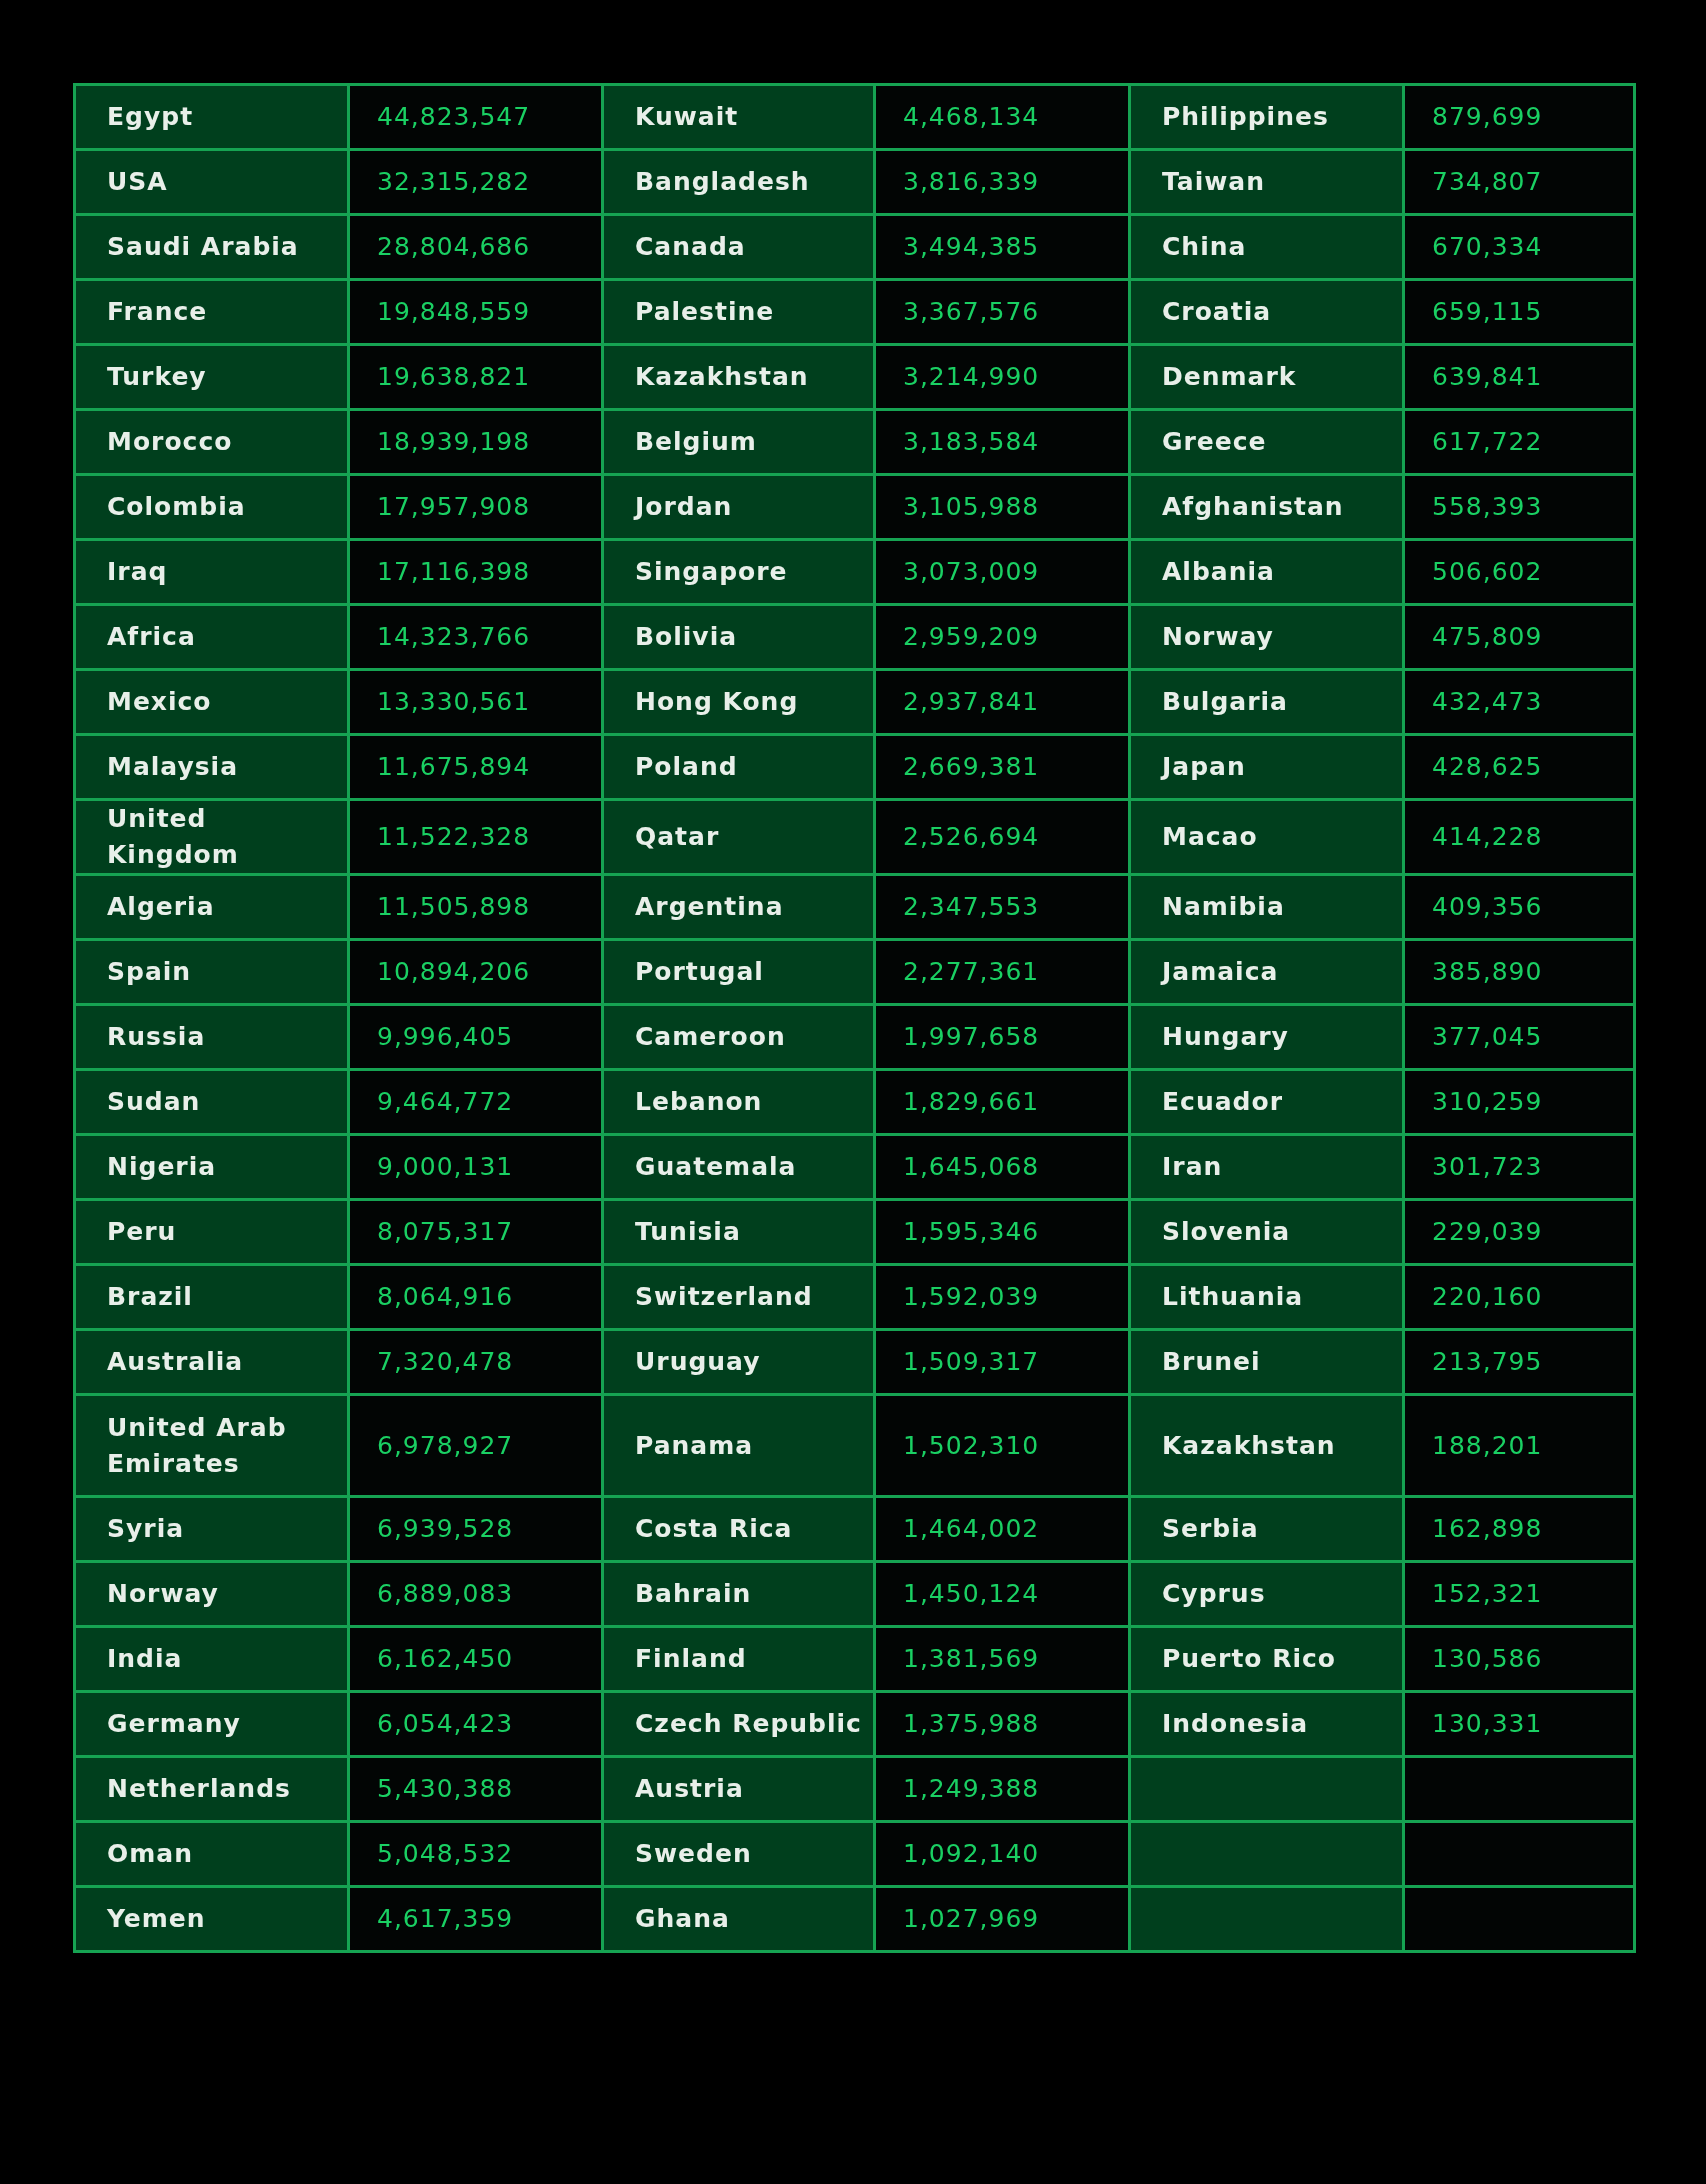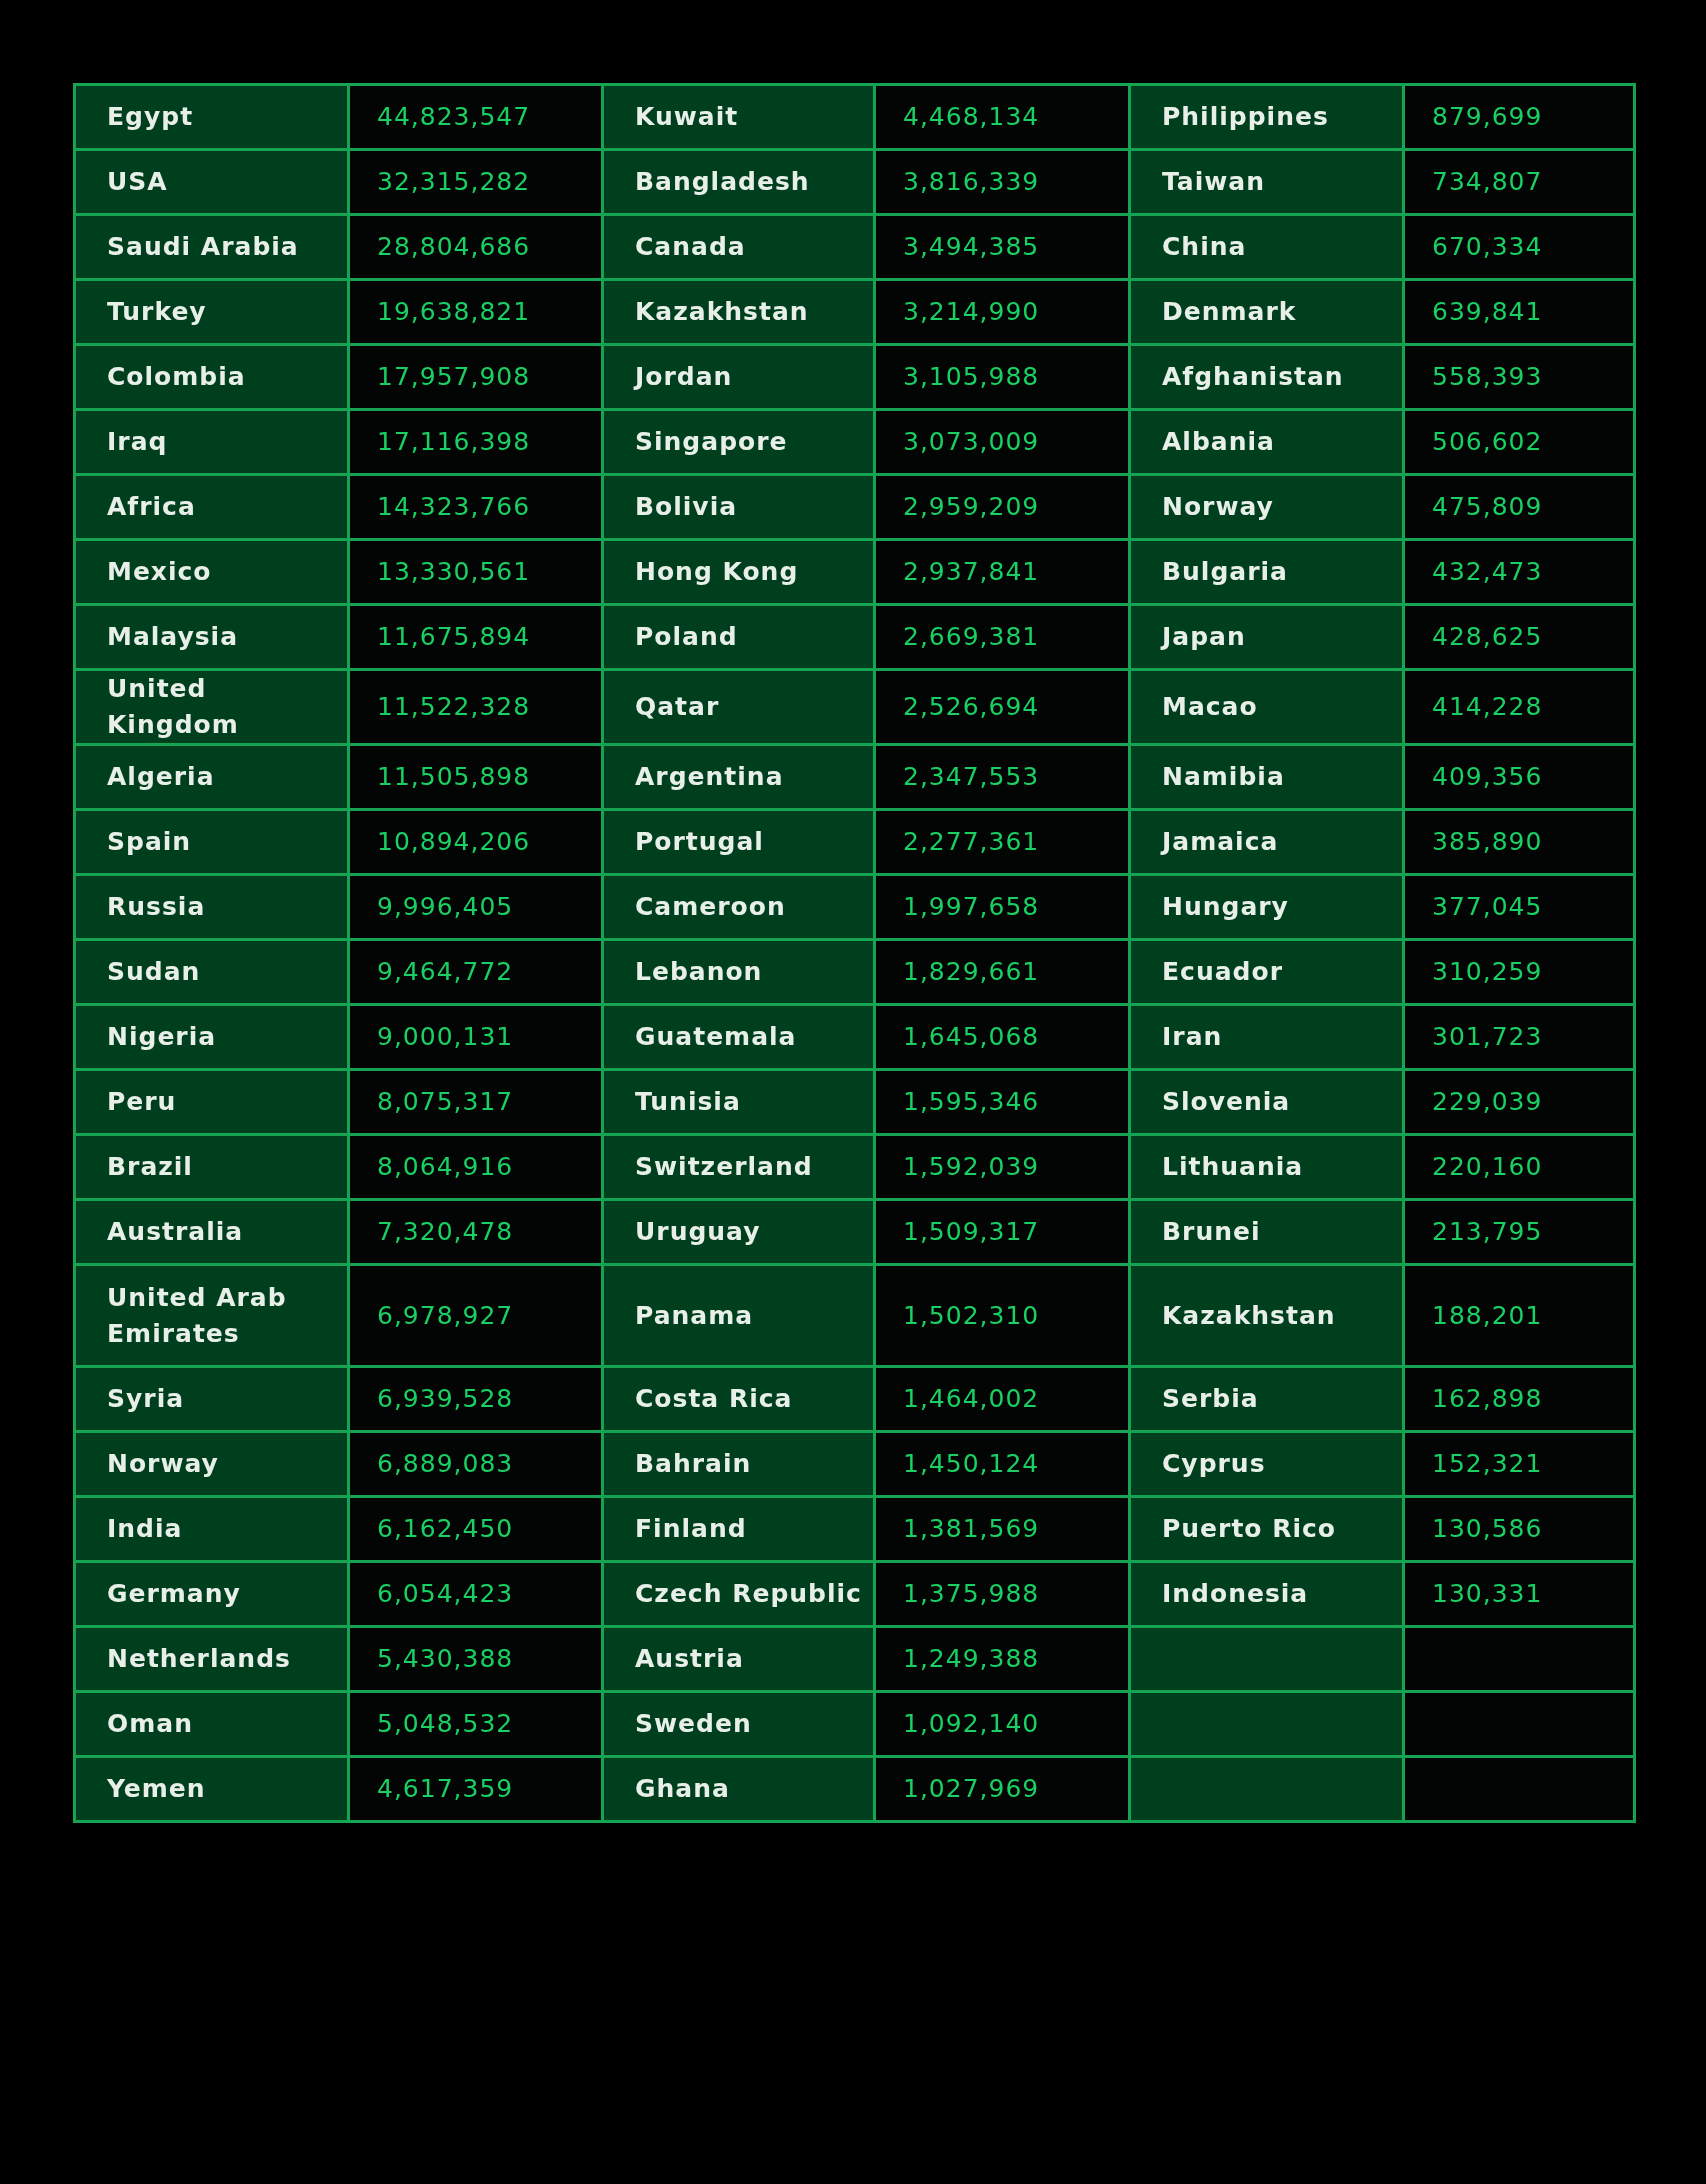--- a/index.html
+++ b/index.html
@@ -88,26 +88,42 @@
         </tr>
         <tr>
           <td class="name-cell">Saudi Arabia</td>
           <td class="value-cell">28,804,686</td>
           <td class="name-cell">Canada</td>
           <td class="value-cell">3,494,385</td>
           <td class="name-cell">China</td>
           <td class="value-cell">670,334</td>
         </tr>
         <tr>
+          <td class="name-cell">France</td>
+          <td class="value-cell">19,848,559</td>
+          <td class="name-cell">Palestine</td>
+          <td class="value-cell">3,367,576</td>
+          <td class="name-cell">Croatia</td>
+          <td class="value-cell">659,115</td>
+        </tr>
+        <tr>
           <td class="name-cell">Turkey</td>
           <td class="value-cell">19,638,821</td>
           <td class="name-cell">Kazakhstan</td>
           <td class="value-cell">3,214,990</td>
           <td class="name-cell">Denmark</td>
           <td class="value-cell">639,841</td>
+        </tr>
+        <tr>
+          <td class="name-cell">Morocco</td>
+          <td class="value-cell">18,939,198</td>
+          <td class="name-cell">Belgium</td>
+          <td class="value-cell">3,183,584</td>
+          <td class="name-cell">Greece</td>
+          <td class="value-cell">617,722</td>
         </tr>
         <tr>
           <td class="name-cell">Colombia</td>
           <td class="value-cell">17,957,908</td>
           <td class="name-cell">Jordan</td>
           <td class="value-cell">3,105,988</td>
           <td class="name-cell">Afghanistan</td>
           <td class="value-cell">558,393</td>
         </tr>
         <tr>

